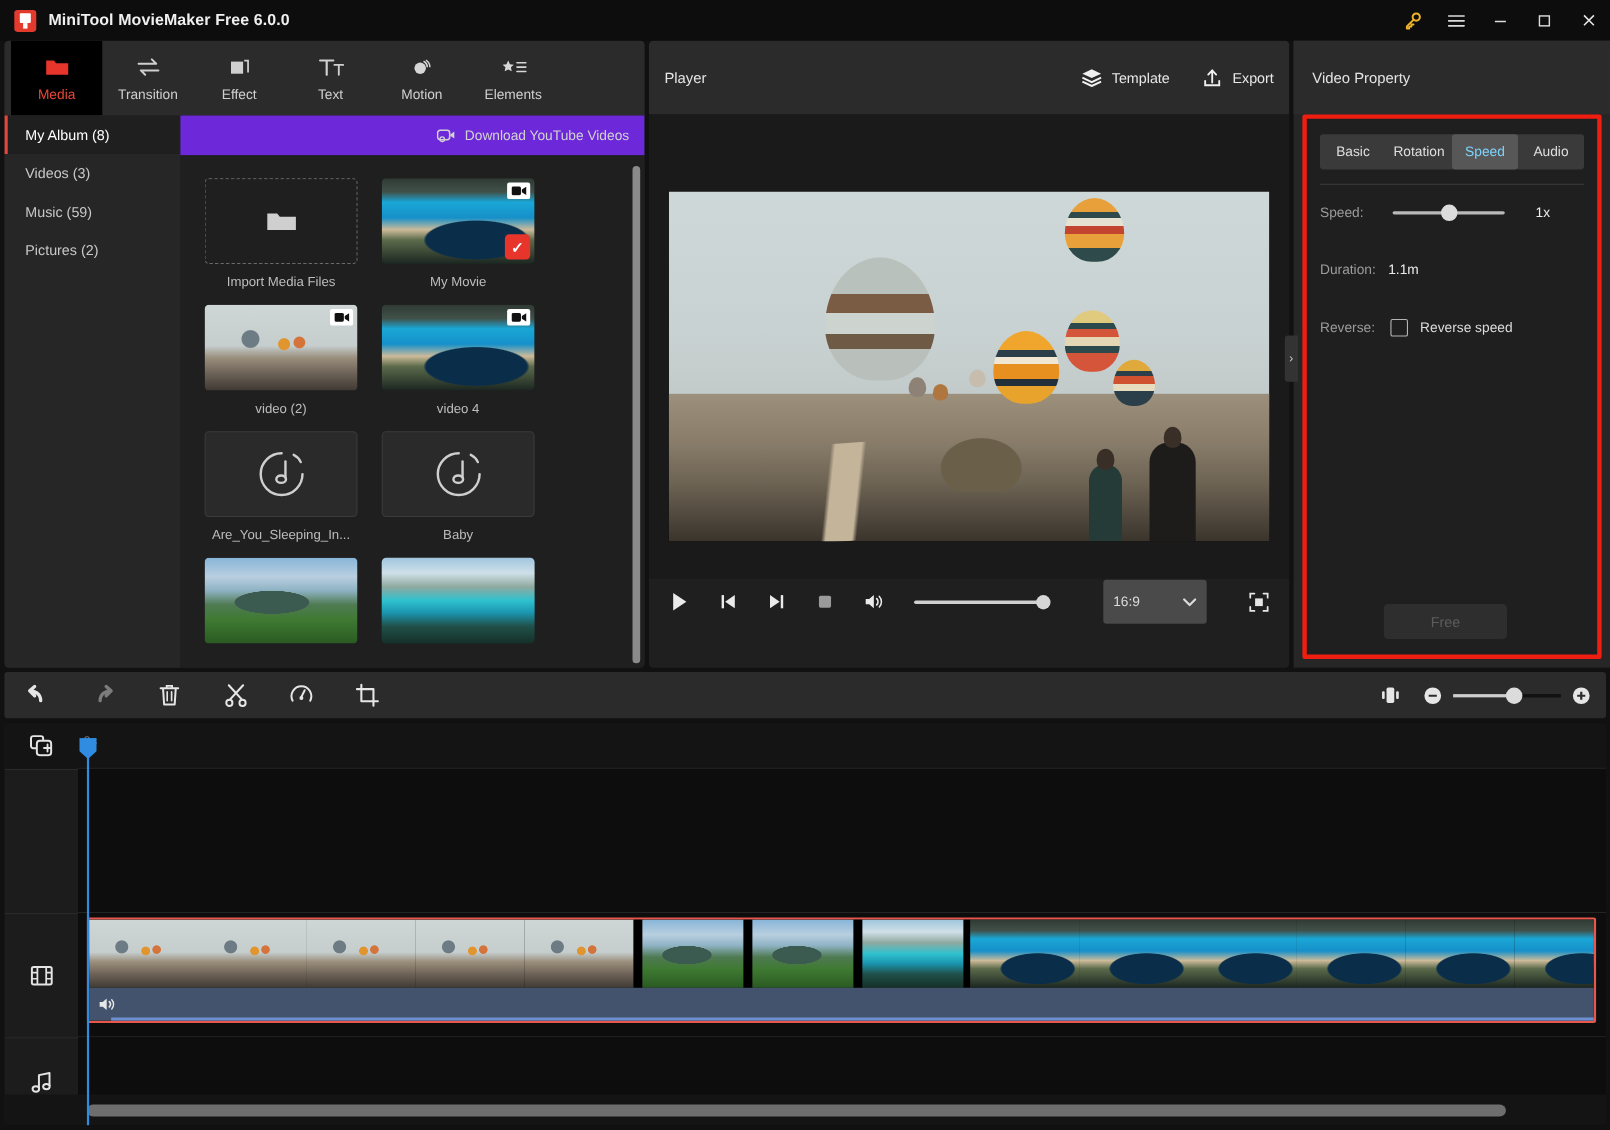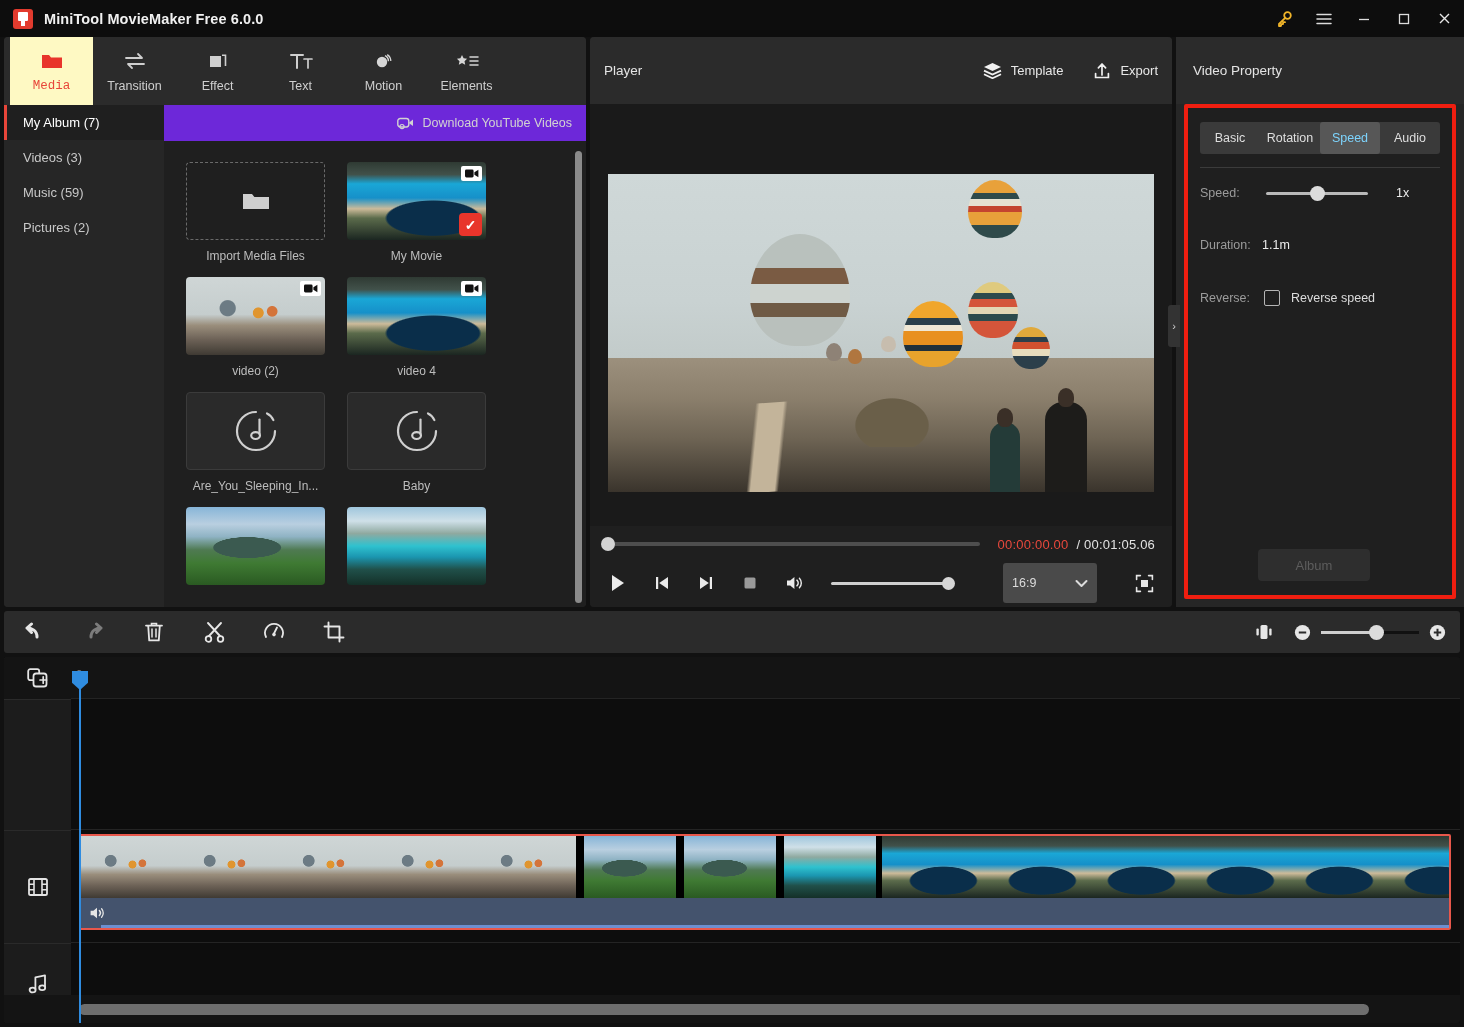--- a/index.html
+++ b/index.html
@@ -42,21 +42,21 @@
     background: #262626; border-radius: 4px; overflow: hidden;
   }
   .ribbon {
     height: 68px; display: flex; align-items: center; padding-left: 6px; background: #2b2b2b;
   }
   .ribbon-item {
     width: 83px; height: 68px; display: flex; flex-direction: column;
     align-items: center; justify-content: center; gap: 7px;
     color: #cfcfcf; font-size: 12.5px;
   }
-  .ribbon-item.active { color: #e8463a; background: #fef9c3; font-family: Liberation Mono, monospace; }
+  .ribbon-item.active { color: #e8463a; background: #000000; }
   .ribbon-ico { height: 22px; display: flex; align-items: center; }
 
   .media-body { display: flex; height: 502px; }
   .cat-list { width: 160px; background: #262626; padding-top: 0px; }
   .cat-item {
     height: 35px; display: flex; align-items: center; padding-left: 19px;
     font-size: 13px; color: #c8c8c8; position: relative;
   }
   .cat-item.active { background: #1f1f1f; color: #ffffff; }
   .cat-item.active:before {
@@ -362,21 +362,21 @@
               <path d="M16 6h8M16 10h8M16 14h8" stroke="#d6d6d6" stroke-width="1.5" stroke-linecap="round"></path>
             </svg>
         </span>
         <span>Elements</span>
       </div>
     </div>
 
     <div class="media-body">
       <div class="cat-list">
         <div class="cat-item active">
-          <span>My Album (7)</span>
+          <span>My Album (8)</span>
         </div>
         <div class="cat-item">
           <span>Videos (3)</span>
         </div>
         <div class="cat-item">
           <span>Music (59)</span>
         </div>
         <div class="cat-item">
           <span>Pictures (2)</span>
         </div>
@@ -531,27 +531,20 @@
         <div class="person" style="left:70%;width:30px;height:70px;">
           <div class="head"></div>
         </div>
         <div class="person" style="left:80%;width:42px;height:90px;background:#1d1c1a;">
           <div class="head"></div>
         </div>
       </div>
     </div>
 
     <div class="player-ctrl">
-      <div class="seek-row">
-        <div class="seek-bar">
-          <div class="seek-knob"></div>
-        </div>
-        <div class="time-cur">00:00:00.00</div>
-        <div class="time-tot">/ 00:01:05.06</div>
-      </div>
       <div class="btn-row">
         <div class="pbtn">
           <svg width="16" height="18" viewBox="0 0 16 18">
               <path d="M2 1 L14 9 L2 17Z" fill="#eaeaea"></path>
             </svg>
         </div>
         <div class="pbtn">
           <svg width="16" height="16" viewBox="0 0 16 16">
               <rect x="2" y="2" width="2.2" height="12" fill="#eaeaea"></rect>
               <path d="M14 2 L5.2 8 L14 14Z" fill="#eaeaea"></path>
@@ -630,21 +623,21 @@
         <div class="prop-key">Duration:</div>
         <div class="prop-val">1.1m</div>
       </div>
 
       <div class="prop-row" style="margin-top:38px;">
         <div class="prop-key">Reverse:</div>
         <div class="chk"></div>
         <div class="chk-label">Reverse speed</div>
       </div>
 
-      <div class="reset-btn">Album</div>
+      <div class="reset-btn">Free</div>
     </div>
   </div>
   <div class="collapse-handle">›</div>
 
   <div class="edit-toolbar">
     <div class="tool-btn">
       <svg width="24" height="20" viewBox="0 0 24 20">
           <path d="M15 15 C15 8, 9 6, 5 6 M5 6 L9.5 2 M5 6 L9.5 10.5" fill="none" stroke="#e6e6e6" stroke-width="3" stroke-linecap="round" stroke-linejoin="round"></path>
         </svg>
     </div>

